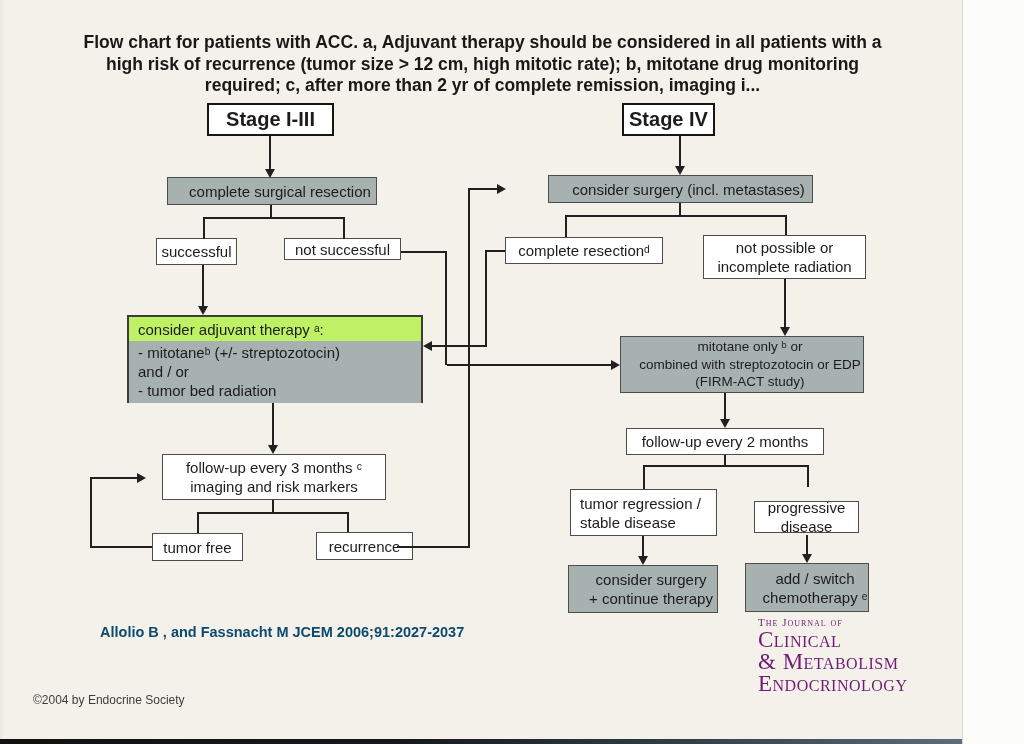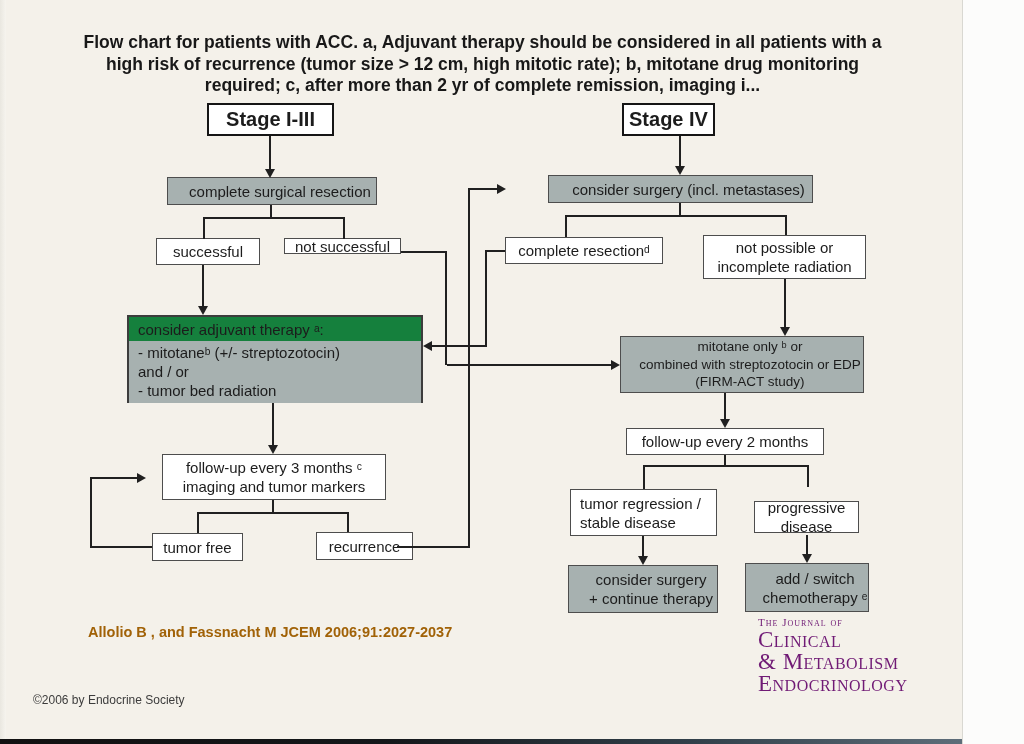--- a/index.html
+++ b/index.html
@@ -28,25 +28,25 @@
   .node{position:absolute;box-sizing:border-box;background:#fff;border:1px solid #4d4d4d;
     display:flex;flex-direction:column;align-items:center;justify-content:center;
     text-align:center;font-size:15px;line-height:19px;}
   .node span{display:block;}
   .node.gray{background:var(--box-gray,#a7b1b0);padding-left:16px;}
   .node.stage{border:2px solid #151515;font-weight:700;font-size:20px;}
   .node.small{font-size:13.5px;line-height:17.5px;}
   .node.leftalign{align-items:flex-start;text-align:left;padding-left:9px;}
 
   .adjuvant{padding:0;border:2px solid #3c3c3c;align-items:stretch;text-align:left;justify-content:flex-start;}
-  .adj-header{background:#15803d;padding:3px 0 2px 9px;font-size:15px;}
+  .adj-header{background:#bef264;padding:3px 0 2px 9px;font-size:15px;}
   .adj-body{background:var(--box-gray,#a7b1b0);flex:1;padding:2px 0 3px 9px;
     display:flex;flex-direction:column;justify-content:space-around;font-size:15px;}
 
-  .citation{position:absolute;left:88px;top:624px;font-weight:700;font-size:14.5px;color:#a16207;}
+  .citation{position:absolute;left:100px;top:624px;font-weight:700;font-size:14.5px;color:#0c4a6e;}
   .logo{position:absolute;left:758px;top:616px;font-family:"Liberation Serif","DejaVu Serif",serif;color:#701a75;}
   .logo .pre{font-variant:small-caps;font-size:11px;letter-spacing:1px;line-height:13px;}
   .logo .big{font-variant:small-caps;font-size:23px;line-height:22px;letter-spacing:0.5px;}
   .copyright{position:absolute;left:33px;top:693px;font-size:12px;color:#3c3c3c;}
 </style>
 </head>
 <body>
 
 <div id="page">
 
@@ -61,40 +61,40 @@
   </div>
 
   <div class="node stage" style="left:207px;top:103px;width:127px;height:33px">
     <span>Stage I-III</span>
   </div>
 
   <div class="node gray" style="left:167px;top:177px;width:210px;height:28px">
     <span>complete surgical resection</span>
   </div>
 
-  <div class="node" style="left:156px;top:238px;width:104px;height:27px">
+  <div class="node" style="left:156px;top:238px;width:81px;height:27px">
     <span>successful</span>
   </div>
 
-  <div class="node" style="left:284px;top:238px;width:117px;height:16px">
+  <div class="node" style="left:284px;top:238px;width:117px;height:22px">
     <span>not successful</span>
   </div>
 
   <div class="node adjuvant" style="left:127px;top:315px;width:296px;height:88px">
     <div class="adj-header">consider adjuvant therapy ᵃ:</div>
     <div class="adj-body">
       <span>- mitotaneᵇ (+/- streptozotocin)</span>
       <span>and / or</span>
       <span>- tumor bed radiation</span>
     </div>
   </div>
 
   <div class="node" style="left:162px;top:454px;width:224px;height:46px">
     <span>follow-up every 3 months ᶜ</span>
-    <span>imaging and tumor markers</span>
+    <span>imaging and risk markers</span>
   </div>
 
   <div class="node" style="left:152px;top:533px;width:91px;height:28px">
     <span>tumor free</span>
   </div>
 
   <div class="node" style="left:316px;top:532px;width:97px;height:28px">
     <span>recurrence</span>
   </div>
 
@@ -211,15 +211,15 @@
 
   <div class="citation">Allolio B , and Fassnacht M JCEM 2006;91:2027-2037</div>
 
   <div class="logo">
     <div class="pre">The Journal of</div>
     <div class="big">Clinical</div>
     <div class="big">&amp; Metabolism</div>
     <div class="big">Endocrinology</div>
   </div>
 
-  <div class="copyright">©2006 by Endocrine Society</div>
+  <div class="copyright">©2004 by Endocrine Society</div>
 
 </div>
 
 </body></html>

